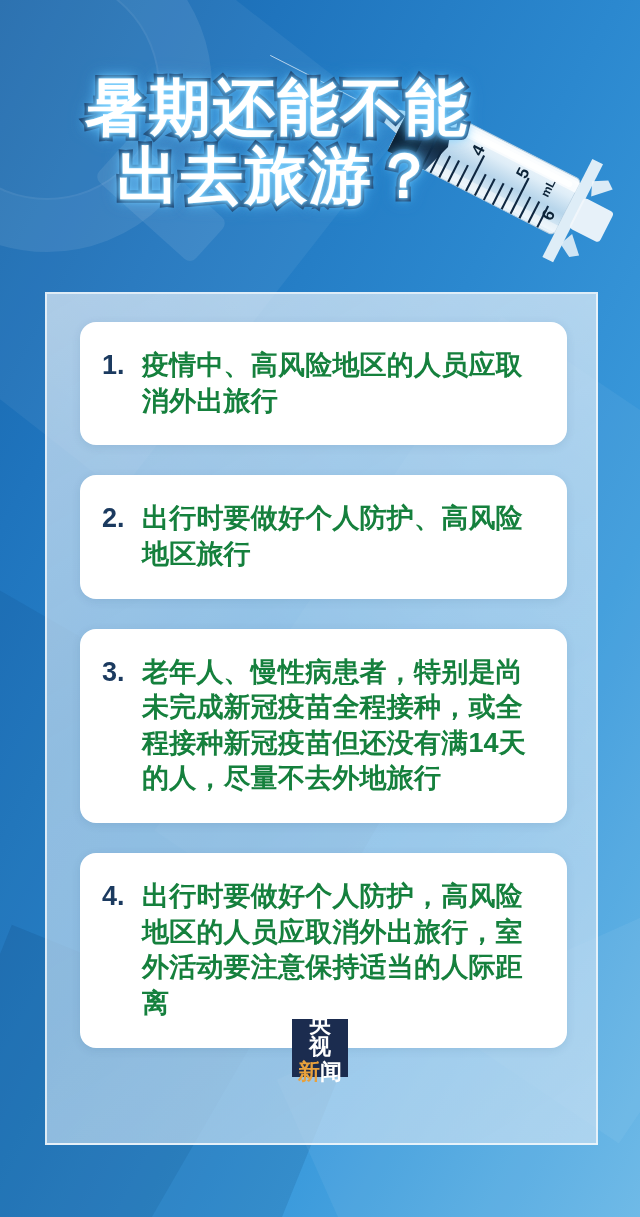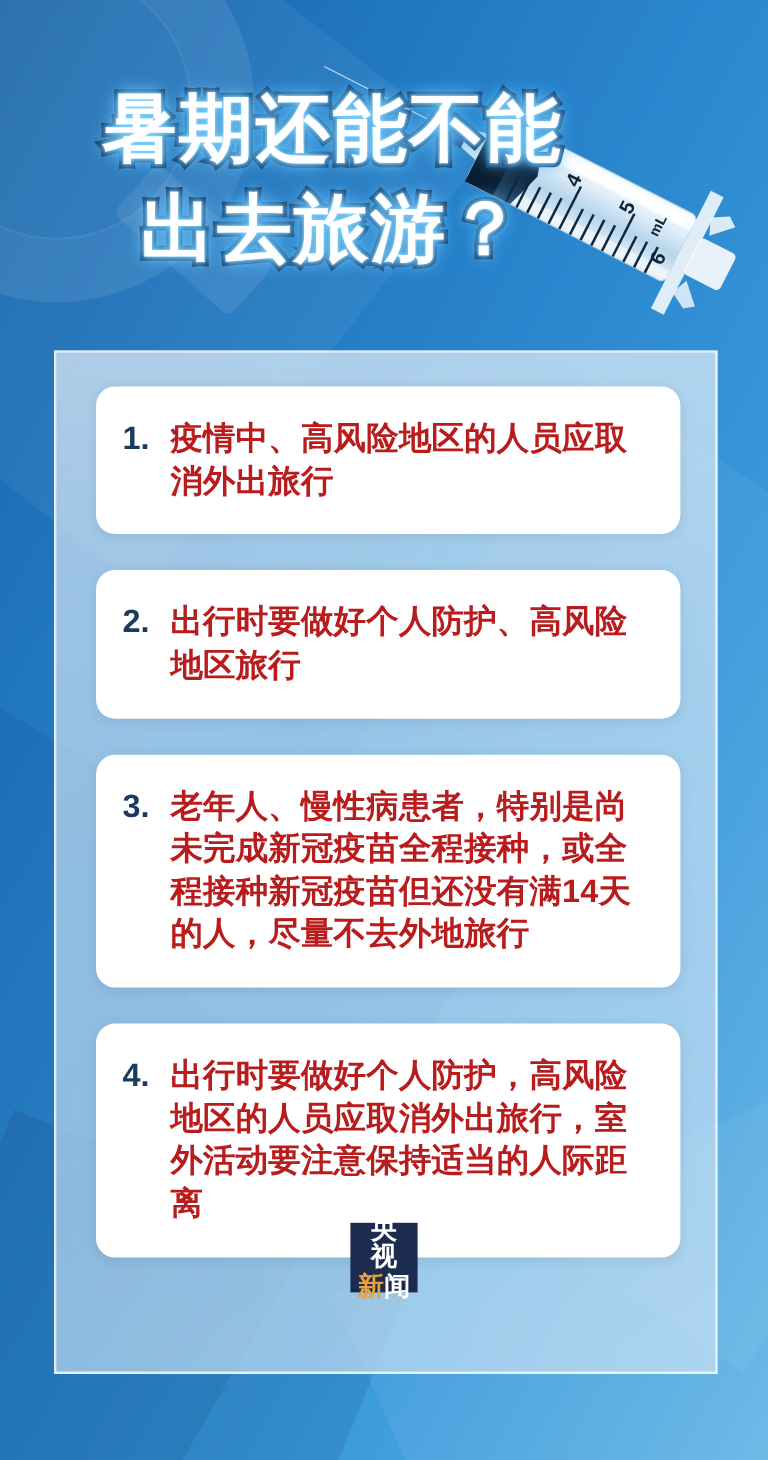--- a/index.html
+++ b/index.html
@@ -88,21 +88,21 @@
     color:#ffffff;
     -webkit-text-stroke:7px #17355f;
     paint-order:stroke fill;
     text-shadow:
       0 0 2px #8fd8ff,
       0 0 6px #7fd2ff,
       0 0 12px #66c6ff,
       0 0 18px rgba(90,190,255,0.75);
     white-space:nowrap;
   }
-  .headline-line.l2 { margin-top:20px; }
+  .headline-line.l2 { margin-top:4px; }
 
   
   #panel {
     position:absolute;
     left:45px; top:292px;
     width:553px; height:853px;
     background:
       linear-gradient(150deg, rgba(218,233,246,0.72) 0%,
                               rgba(196,222,242,0.68) 40%,
                               rgba(185,216,240,0.66) 100%);
@@ -143,21 +143,21 @@
     font-size:27px;
     font-weight:700;
     color:#1b3a5f;
     line-height:1.32;
     flex:0 0 auto;
     min-width:34px;
   }
   .card-text {
     font-size:27px;
     font-weight:700;
-    color:#b91c1c;
+    color:#15803d;
     line-height:1.32;
     letter-spacing:0.2px;
   }
 
   
   #logo {
     position:absolute;
     left:50%;
     top:1019px;
     transform:translateX(-50%);

